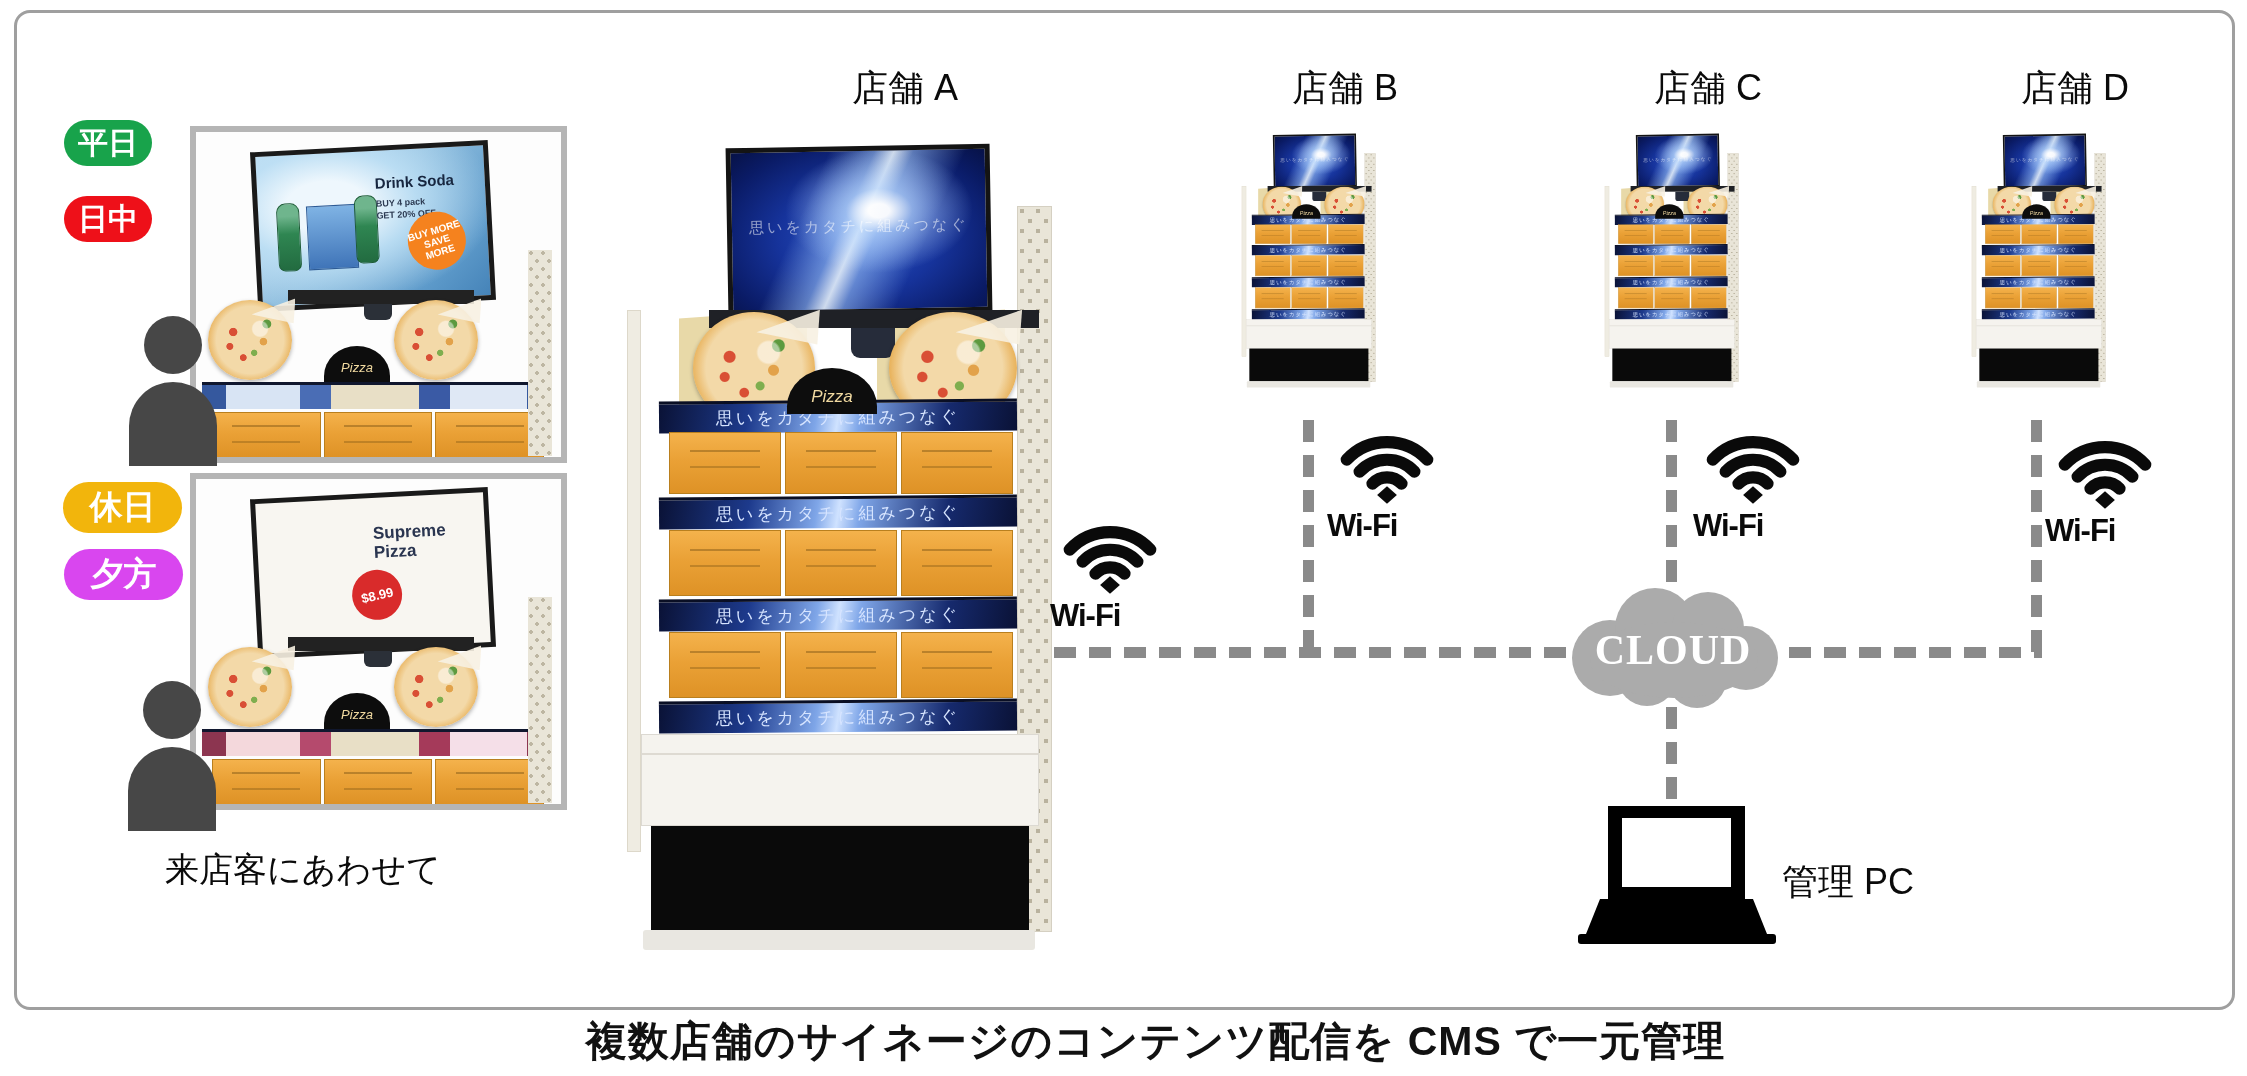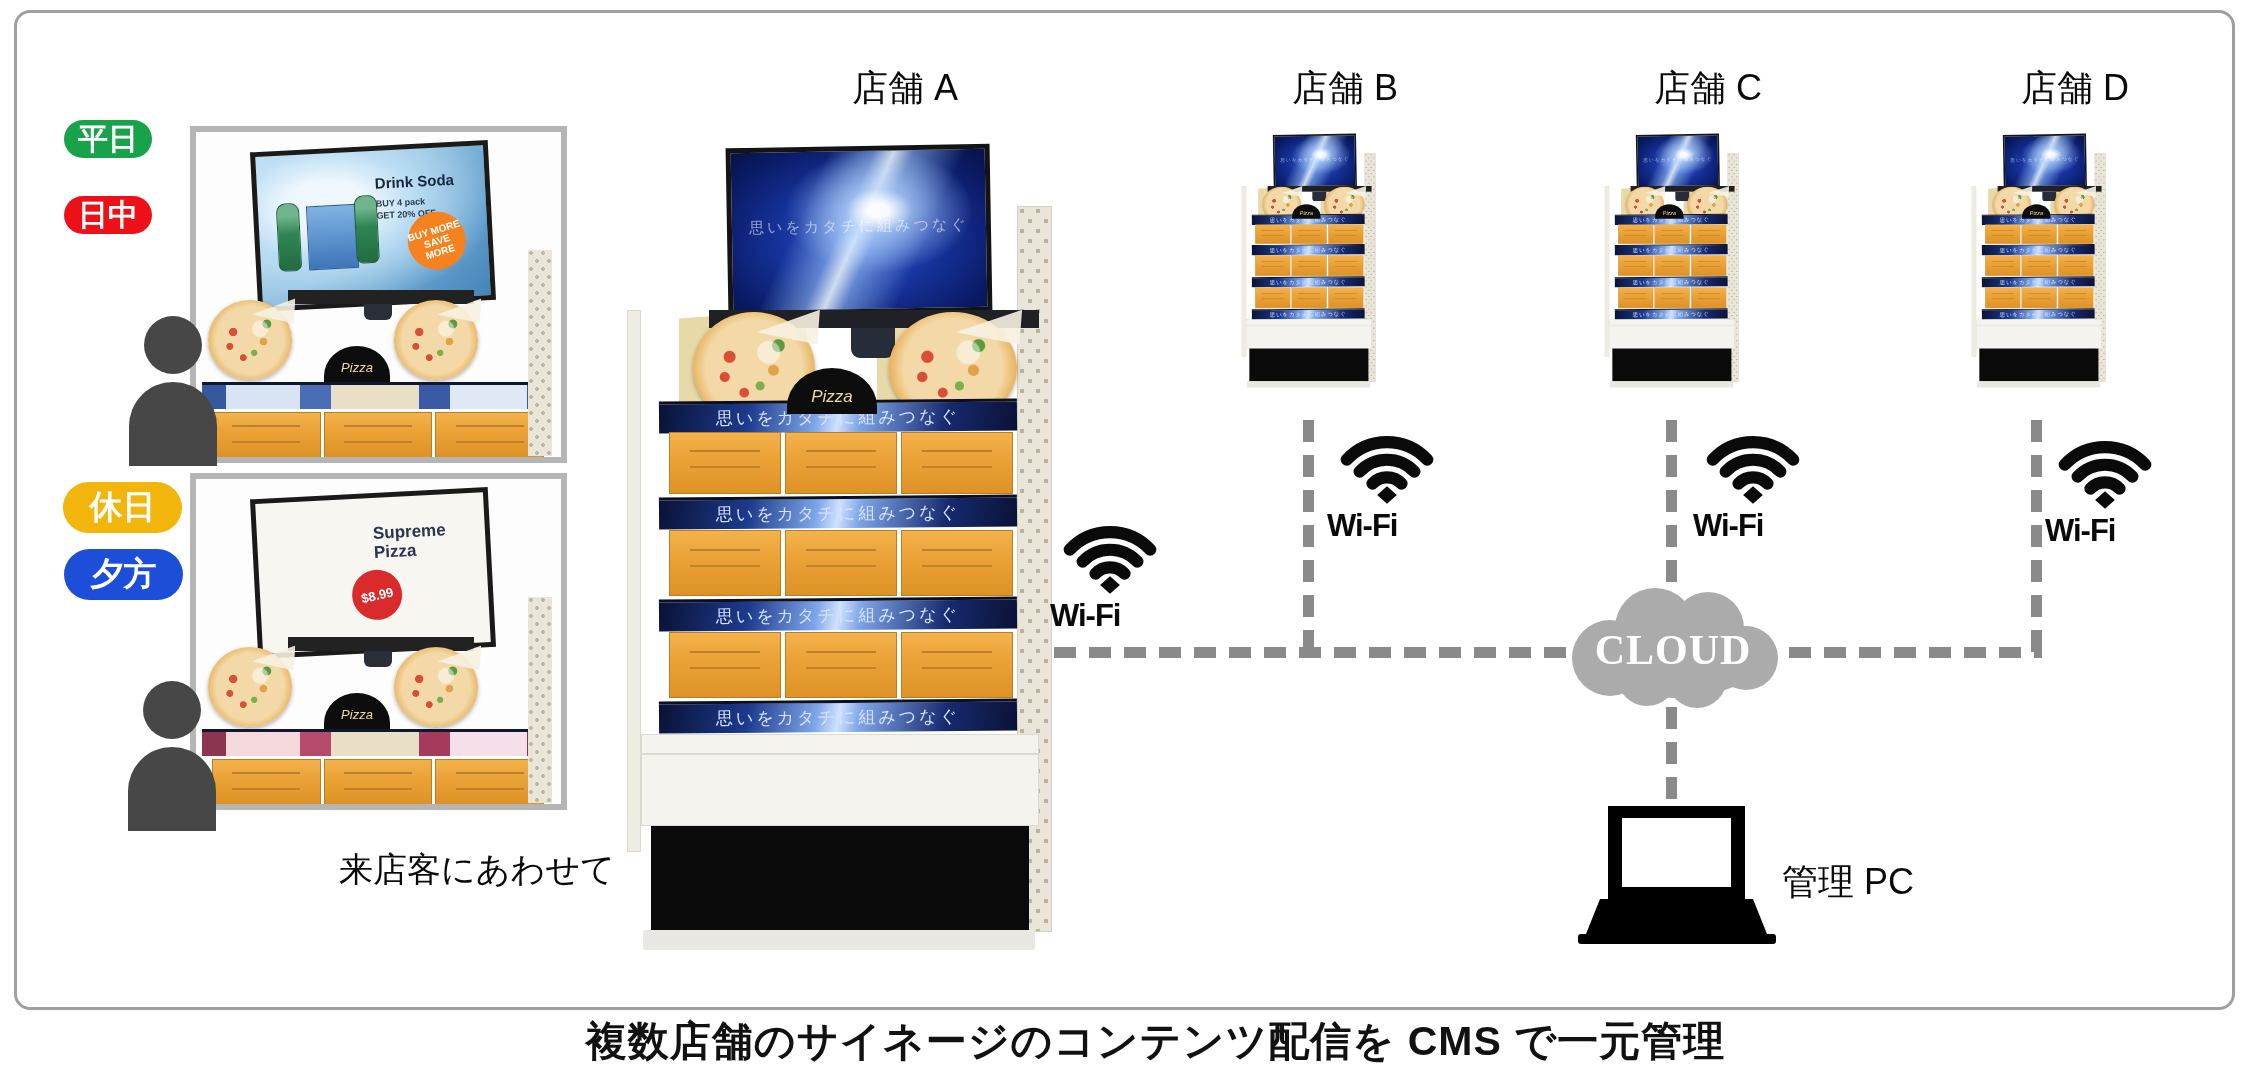--- a/index.html
+++ b/index.html
@@ -10,26 +10,26 @@
   .frame{position:absolute;left:14px;top:10px;width:2215px;height:994px;border:3px solid #9f9f9f;border-radius:16px;background:#fff;}
 
   
   .caption{position:absolute;left:0;top:1014px;width:2247px;text-align:center;font-size:41px;font-weight:bold;letter-spacing:1px;margin-left:32px;}
 
   
   .store-label{position:absolute;top:64px;width:180px;text-align:right;font-size:36px;color:#0a0a0a;}
 
   
   .badge{position:absolute;color:#fff;font-weight:bold;text-align:center;border-radius:28px;display:flex;align-items:center;justify-content:center;z-index:6;}
-  .badge.sm{width:88px;height:38px;font-size:30px;}
+  .badge.sm{width:88px;height:46px;font-size:30px;}
   .badge.lg{width:119px;height:51px;font-size:33px;}
   #badge-weekday{left:64px;top:120px;background:#18a34b;}
   #badge-daytime{left:64px;top:196px;background:#ee1019;}
   #badge-holiday{left:63px;top:482px;background:#f2b50c;}
-  #badge-evening{left:64px;top:549px;background:#1d4ed8;}
+  #badge-evening{left:64px;top:549px;background:#d946ef;}
 
   
   .person{position:absolute;z-index:5;}
   .person .head{width:58px;height:58px;border-radius:50%;background:#474747;margin-left:15px;}
   .person .body{width:88px;height:84px;margin-top:8px;background:#474747;border-radius:44px 44px 0 0;}
   #person-1{left:129px;top:316px;}
   #person-2{left:128px;top:681px;}
 
   
   .photo{position:absolute;width:377px;height:337px;background:#fdfdfd;border:6px solid #b5b5b5;box-sizing:border-box;z-index:2;overflow:hidden;}
@@ -104,21 +104,21 @@
   .su-row{position:absolute;left:54px;width:344px;height:62px;display:flex;gap:4px;}
   .su-r1{top:322px;} .su-r2{top:420px;height:66px;} .su-r3{top:522px;height:66px;}
   .bx{position:relative;flex:1;background:linear-gradient(180deg,#f4b24c 0%,#eaa136 45%,#de9226 100%);border:1px solid #b97f1e;box-sizing:border-box;}
   .bx::before{content:"";position:absolute;left:18%;right:18%;top:28%;height:2px;background:rgba(90,60,10,.35);box-shadow:0 16px 0 rgba(90,60,10,.28);}
   .su-base1{position:absolute;left:26px;top:624px;width:398px;height:92px;background:#f5f3ee;border:1px solid #dcd9d2;box-sizing:border-box;}
   .su-base1::after{content:"";position:absolute;left:0;top:18px;width:100%;height:2px;background:#dedad2;}
   .su-base2{position:absolute;left:36px;top:716px;width:378px;height:104px;background:#0a0a0a;}
   .su-base3{position:absolute;left:28px;top:820px;width:392px;height:20px;background:#e9e7e1;border-radius:3px;}
 
   
-  .note{position:absolute;left:165px;top:846px;width:450px;text-align:right;font-size:34px;line-height:46px;color:#0a0a0a;}
+  .note{position:absolute;left:165px;top:846px;width:450px;text-align:left;font-size:34px;line-height:46px;color:#0a0a0a;}
 
   
   .wifi{position:absolute;width:120px;text-align:left;z-index:3;}
   .wifi svg{display:block;margin:0 auto;}
   .wifi-label{font-size:31px;font-weight:bold;letter-spacing:-1px;color:#0a0a0a;margin-top:2px;}
 
   
   .dash-h{position:absolute;height:11px;background:repeating-linear-gradient(90deg,#8a8a8a 0 22px,transparent 22px 35px);z-index:1;}
   .dash-v{position:absolute;width:11px;background:repeating-linear-gradient(180deg,#8a8a8a 0 22px,transparent 22px 35px);z-index:1;}
 

